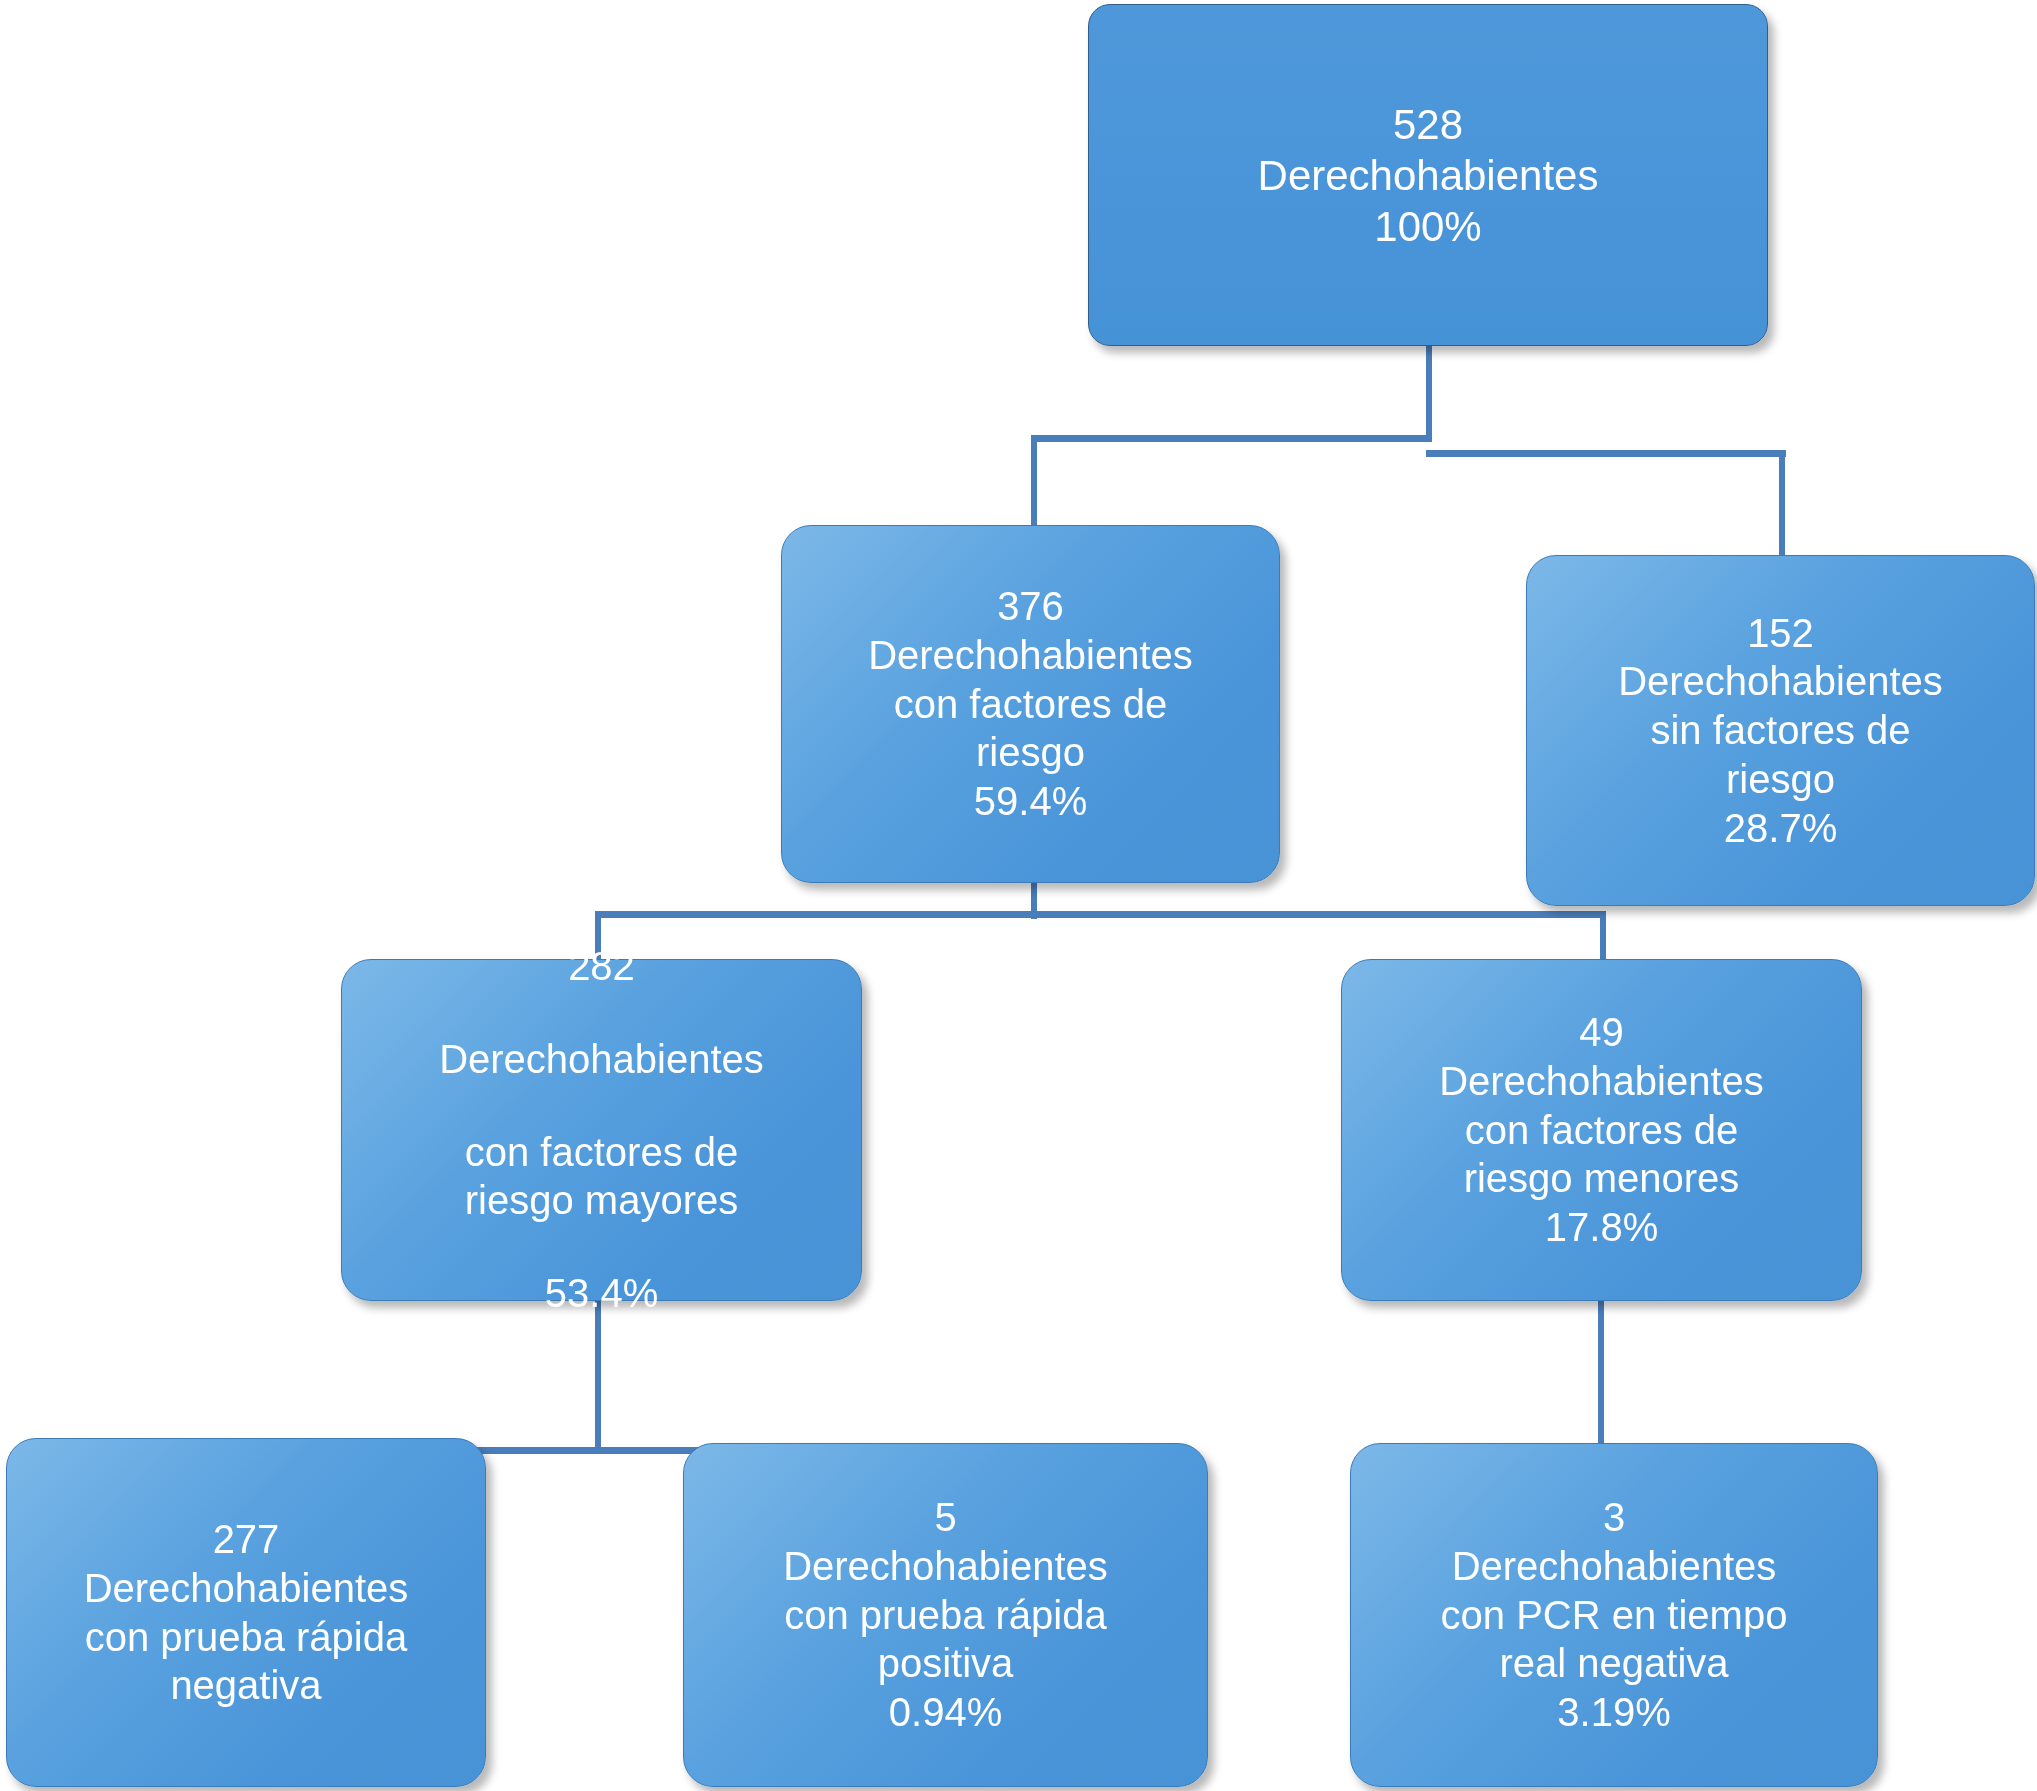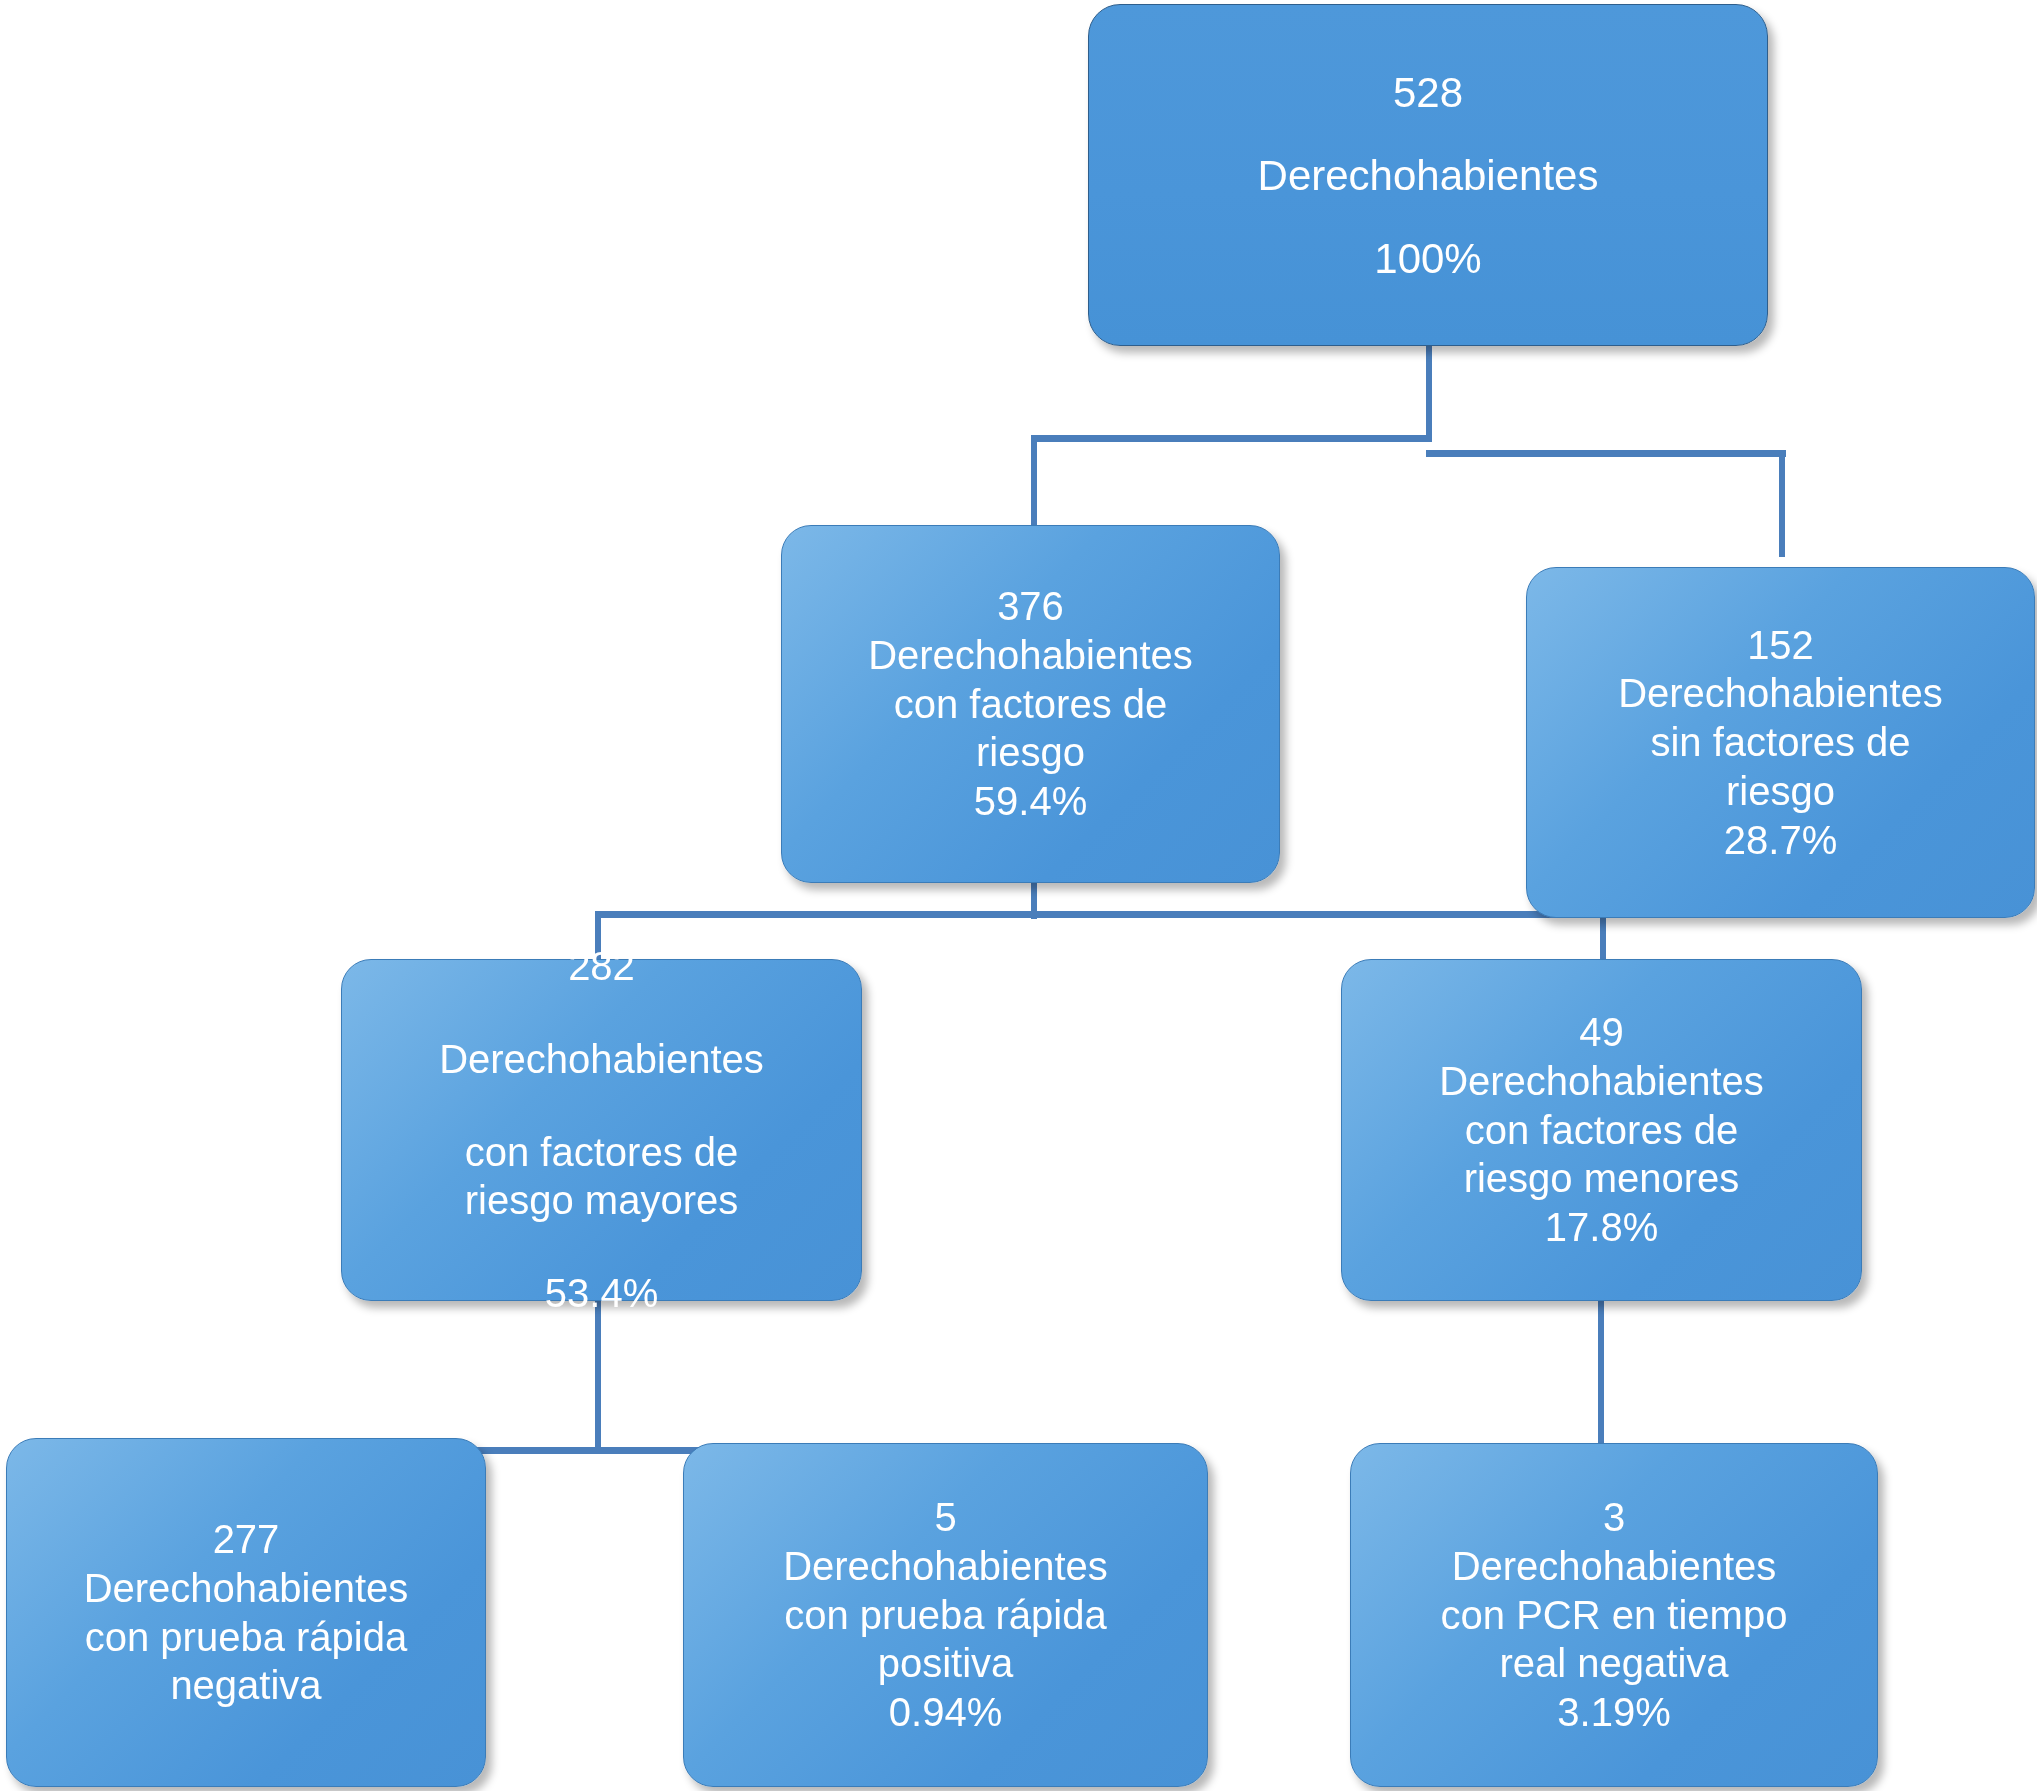--- a/index.html
+++ b/index.html
@@ -37,24 +37,23 @@
     padding: 5.3px 12.3px;
   }
   .node .line {
     display: block;
     white-space: pre-wrap;
     width: 100%;
   }
 
   
   #node-root {
-    border-radius: 32px;
+    border-radius: 22px;
     border: 1.8px solid #2E5E8C;
     background: linear-gradient(180deg, #4E98DA 0%, #4A95D9 55%, #4692D6 100%);
-    gap: 32px;
   }
 
   
   .conn {
     position: absolute;
     background: #4A7EBB;
     z-index: 1;
   }
   .conn-v { width: 6.1px; }
   .conn-h { height: 7px; }
@@ -106,21 +105,21 @@
   </div>
 
   <div class="node" style="left:781px; top:525px; width:499px; height:358px; font-size:40px;">
     <span class="line">376</span>
     <span class="line">Derechohabientes</span>
     <span class="line">con factores de
 riesgo</span>
     <span class="line">59.4%</span>
   </div>
 
-  <div class="node" style="left:1526px; top:567px; width:509px; height:351px; font-size:40px;">
+  <div class="node" style="left:1526px; top:555px; width:509px; height:351px; font-size:40px;">
     <span class="line">152</span>
     <span class="line">Derechohabientes</span>
     <span class="line">sin factores de
 riesgo</span>
     <span class="line">28.7%</span>
   </div>
 
   <div class="node" style="left:341px; top:959px; width:521px; height:342px; font-size:40px;gap:44px;">
     <span class="line">282</span>
     <span class="line">Derechohabientes</span>

